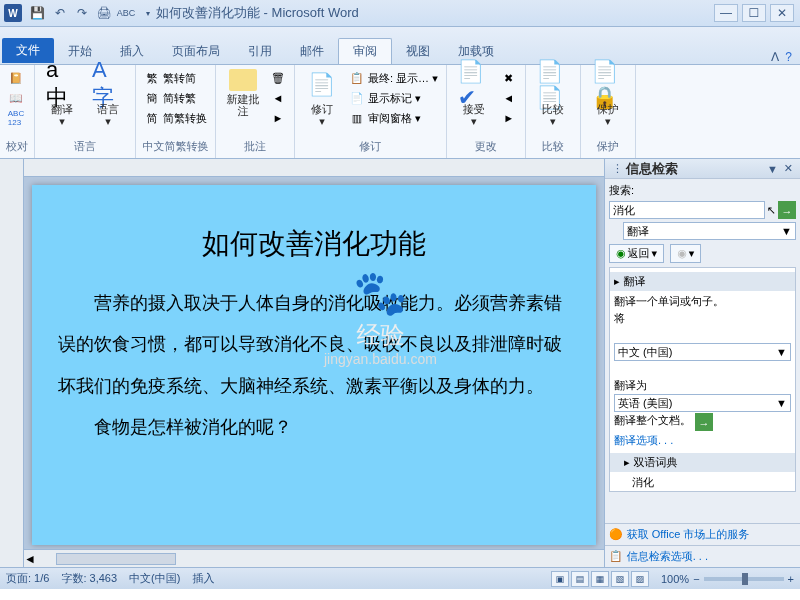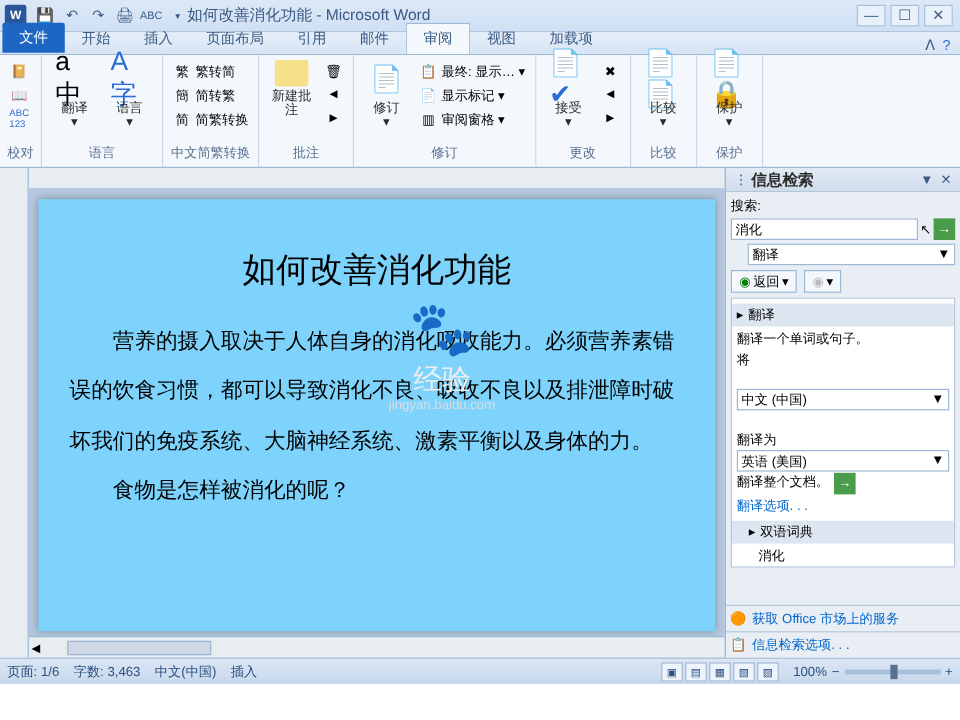--- a/index.html
+++ b/index.html
@@ -4,21 +4,21 @@
 <style>
 * { margin: 0; padding: 0; box-sizing: border-box; font-family: "Microsoft YaHei", "SimSun", sans-serif; }
 body { width: 800px; height: 600px; background: #fff; overflow: hidden; font-size: 12px; }
 .titlebar { height: 27px; background: linear-gradient(#dde8f6, #cfe0f4); display: flex; align-items: center; border-bottom: 1px solid #9db7d6; }
 .titlebar-icon { width: 18px; height: 18px; margin-left: 4px; background: #2b579a; color: white; font-weight: bold; font-size: 10px; display: flex; align-items: center; justify-content: center; border-radius: 2px; }
 .qat { display: flex; gap: 6px; margin-left: 8px; }
 .qat span { width: 16px; height: 16px; display: flex; align-items: center; justify-content: center; color: #3b5a84; cursor: pointer; }
 .title { flex: 1; text-align: left; color: #3b5a84; font-size: 13px; }
 .winctrl { display: flex; gap: 4px; margin-right: 6px; }
 .winctrl span { width: 24px; height: 18px; display: flex; align-items: center; justify-content: center; color: #3b5a84; cursor: pointer; border: 1px solid #a8c0dc; background: #e8f0fa; }
-.tabs { height: 19px; background: linear-gradient(#e6eef9, #d6e4f4); display: flex; align-items: end; border-bottom: 1px solid #9db7d6; padding-left: 2px; }
+.tabs { height: 38px; background: linear-gradient(#e6eef9, #d6e4f4); display: flex; align-items: end; border-bottom: 1px solid #9db7d6; padding-left: 2px; }
 .tab { padding: 4px 14px; color: #3b5a84; cursor: pointer; font-size: 12px; }
 .tab.file { background: #1e66c4; color: white; border-radius: 2px 2px 0 0; margin-bottom: 1px; }
 .tab.active { background: #f4f8fd; border: 1px solid #9db7d6; border-bottom: none; border-radius: 2px 2px 0 0; }
 .help-icons { margin-left: auto; margin-right: 8px; display: flex; gap: 6px; color: #3b5a84; }
 .help-icons span { cursor: pointer; }
 .ribbon { height: 94px; background: #f4f8fd; border-bottom: 1px solid #9db7d6; display: flex; }
 .ribbon-group { border-right: 1px solid #ccd8e8; padding: 4px 6px; display: flex; flex-direction: column; }
 .ribbon-group-body { flex: 1; display: flex; align-items: flex-start; gap: 4px; }
 .ribbon-group-label { text-align: center; color: #5a7090; font-size: 11px; padding-top: 2px; }
 .r-btn-large { width: 42px; display: flex; flex-direction: column; align-items: center; gap: 2px; cursor: pointer; }
@@ -236,21 +236,21 @@
 </div>
 
 <div class="workspace">
   <div class="ruler-v"></div>
   <div class="doc-area">
     <div class="ruler-h"></div>
     <div class="page-scroll">
       <div class="watermark">
         <div class="paw">🐾</div>
         <div style="font-size:24px">经验</div>
-        <div style="font-size:11px;color:#ddd">jingyan.baidu.com</div>
+        <div style="font-size:14px;color:#ddd">jingyan.baidu.com</div>
       </div>
       <div class="page">
         <div class="doc-title">如何改善消化功能</div>
         <div class="doc-body">营养的摄入取决于人体自身的消化吸收能力。必须营养素错误的饮食习惯，都可以导致消化不良、吸收不良以及排泄障时破坏我们的免疫系统、大脑神经系统、激素平衡以及身体的力。</div>
         <div class="doc-body">食物是怎样被消化的呢？</div>
       </div>
     </div>
     <div class="hscroll">
         <span>◄</span>
         <div class="thumb"></div>

